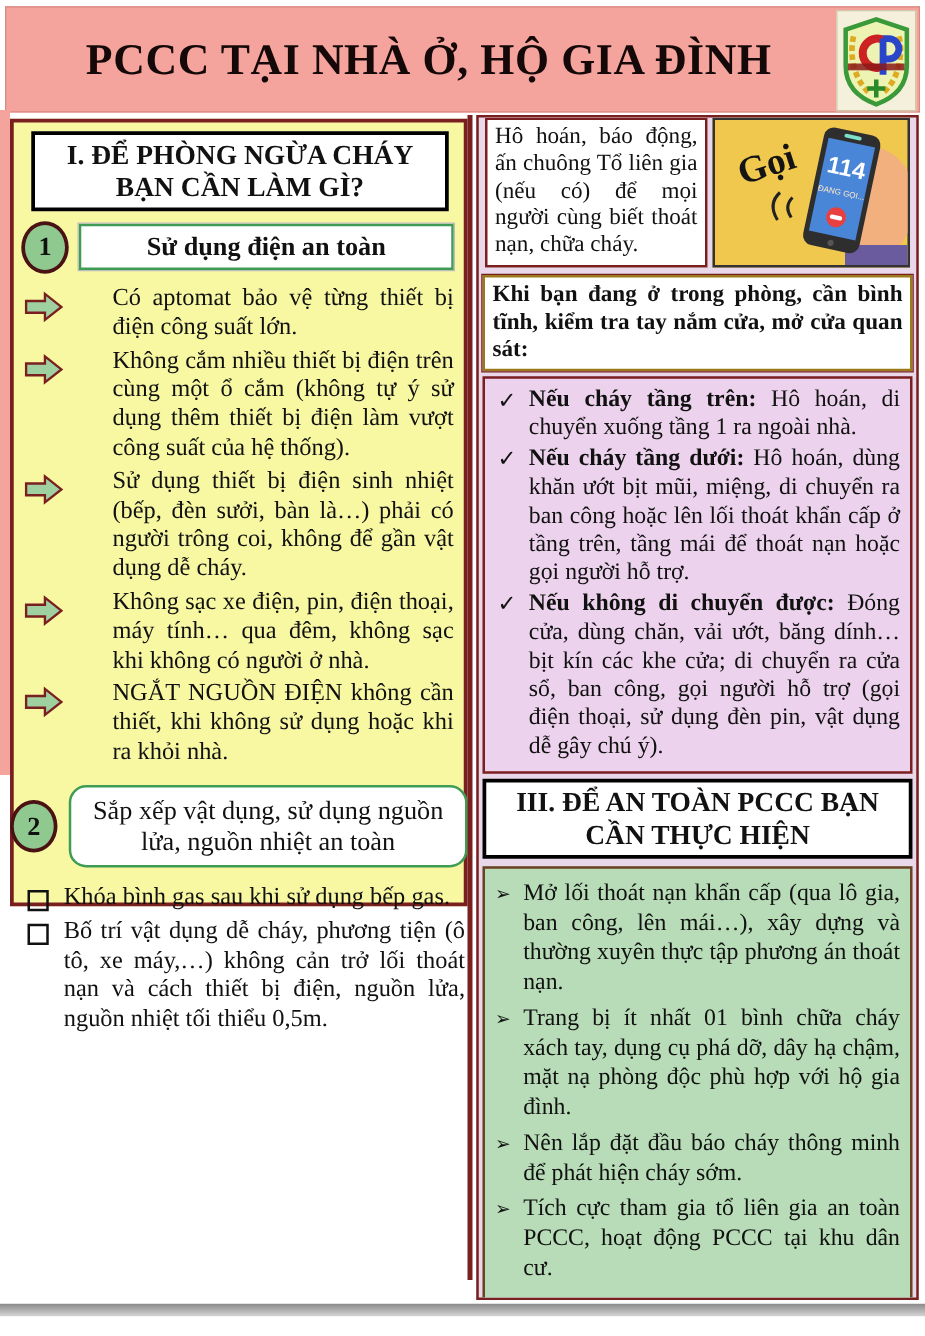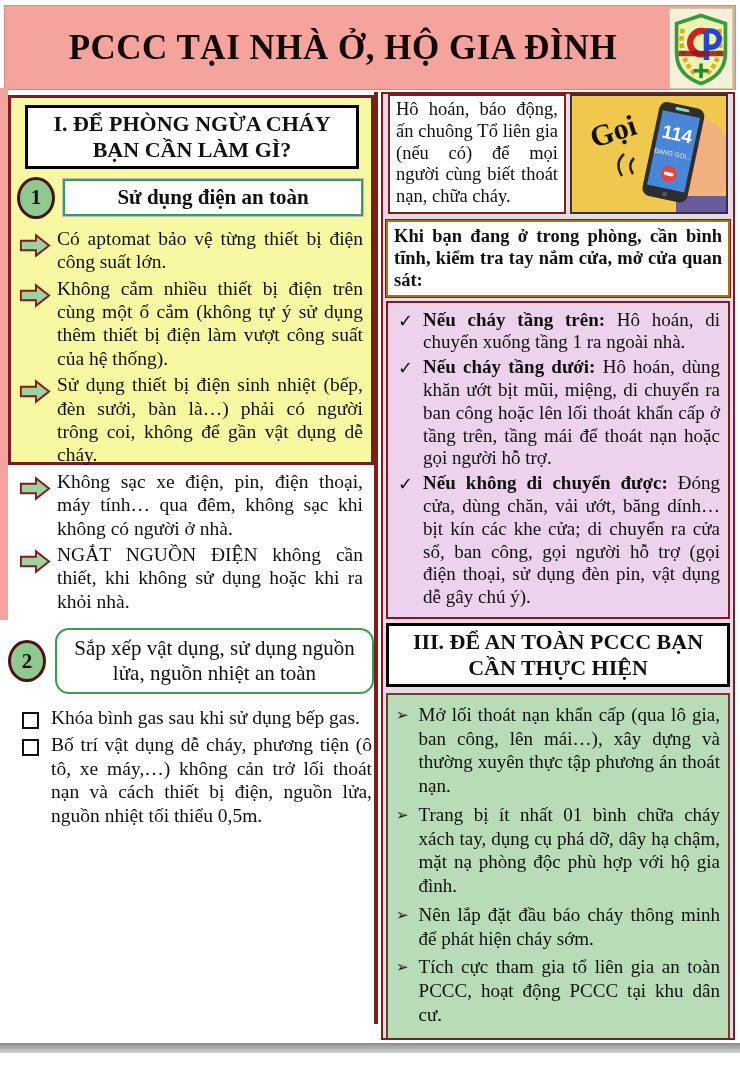--- a/index.html
+++ b/index.html
@@ -7,31 +7,31 @@
         font-family:"Liberation Serif","DejaVu Serif",serif;color:#111;}
   
   .banner{position:absolute;left:4px;top:5px;width:730px;height:83px;background:#f4a49c;
           border:1px solid #d98880;display:flex;align-items:center;justify-content:center;}
   .banner-title{font-size:35px;font-weight:bold;color:#140808;letter-spacing:.5px;white-space:nowrap;
                 margin-right:54px;}
   .logo-box{position:absolute;right:2px;top:2px;width:62px;height:79px;background:#f5f0dc;
             border:1px solid #cfc7a8;display:flex;align-items:center;justify-content:center;}
   
   .left-strip{position:absolute;left:0;top:88px;width:8px;height:532px;background:#f4a49c;}
-  .yellow-panel{position:absolute;left:8px;top:95px;width:366px;height:370px;background:#f8f8a2;
+  .yellow-panel{position:absolute;left:8px;top:95px;width:366px;height:630px;background:#f8f8a2;
                 border:3px solid #7a1f1f;box-sizing:border-box;padding:5px 8px 4px 6px;}
   .hdr{background:#fff;border:3px solid #000;font-weight:bold;font-size:22px;text-align:center;
        line-height:1.18;padding:3px 4px;margin:2px 4px 8px 8px;}
   .p1-row{display:flex;align-items:center;margin:2px 0 8px 0;}
   .num-circle{width:38px;height:42px;border-radius:50%;background:#8fc98f;border:3px solid #4a1212;
               display:flex;align-items:center;justify-content:center;font-weight:bold;font-size:21px;
               flex:0 0 auto;box-sizing:border-box;}
   .p1-title{flex:1;margin-left:8px;background:#fff;border:2px solid #3f9c55;outline:1px solid #bbb;
             text-align:center;font-weight:bold;font-size:21px;padding:4px 2px;}
-  .arrow-item{display:flex;align-items:flex-start;margin:0 0 3px 0;}
+  .arrow-item{display:flex;align-items:flex-start;margin:0 0 3px 0;gap:33px;}
   .arrow-item svg{flex:0 0 auto;margin:6px 6px 0 2px;}
   .arrow-item p{margin:0;font-size:19.5px;line-height:1.2;text-align:justify;}
   .part2-row{position:absolute;left:8px;top:628px;width:366px;display:flex;align-items:center;}
   .p2-title{flex:1;margin-left:9px;background:#fff;border:2.5px solid #3f9c55;border-radius:14px;
             text-align:center;font-weight:normal;font-size:21px;line-height:1.2;padding:6px 8px;}
   .check-list{position:absolute;left:16px;top:706px;width:356px;}
   .check-item{display:flex;align-items:flex-start;margin-bottom:4px;}
   .cb{flex:0 0 auto;width:13px;height:13px;border:2.5px solid #111;margin:6px 12px 0 6px;}
   .check-item p{margin:0;font-size:19.5px;line-height:1.2;text-align:justify;}
   

